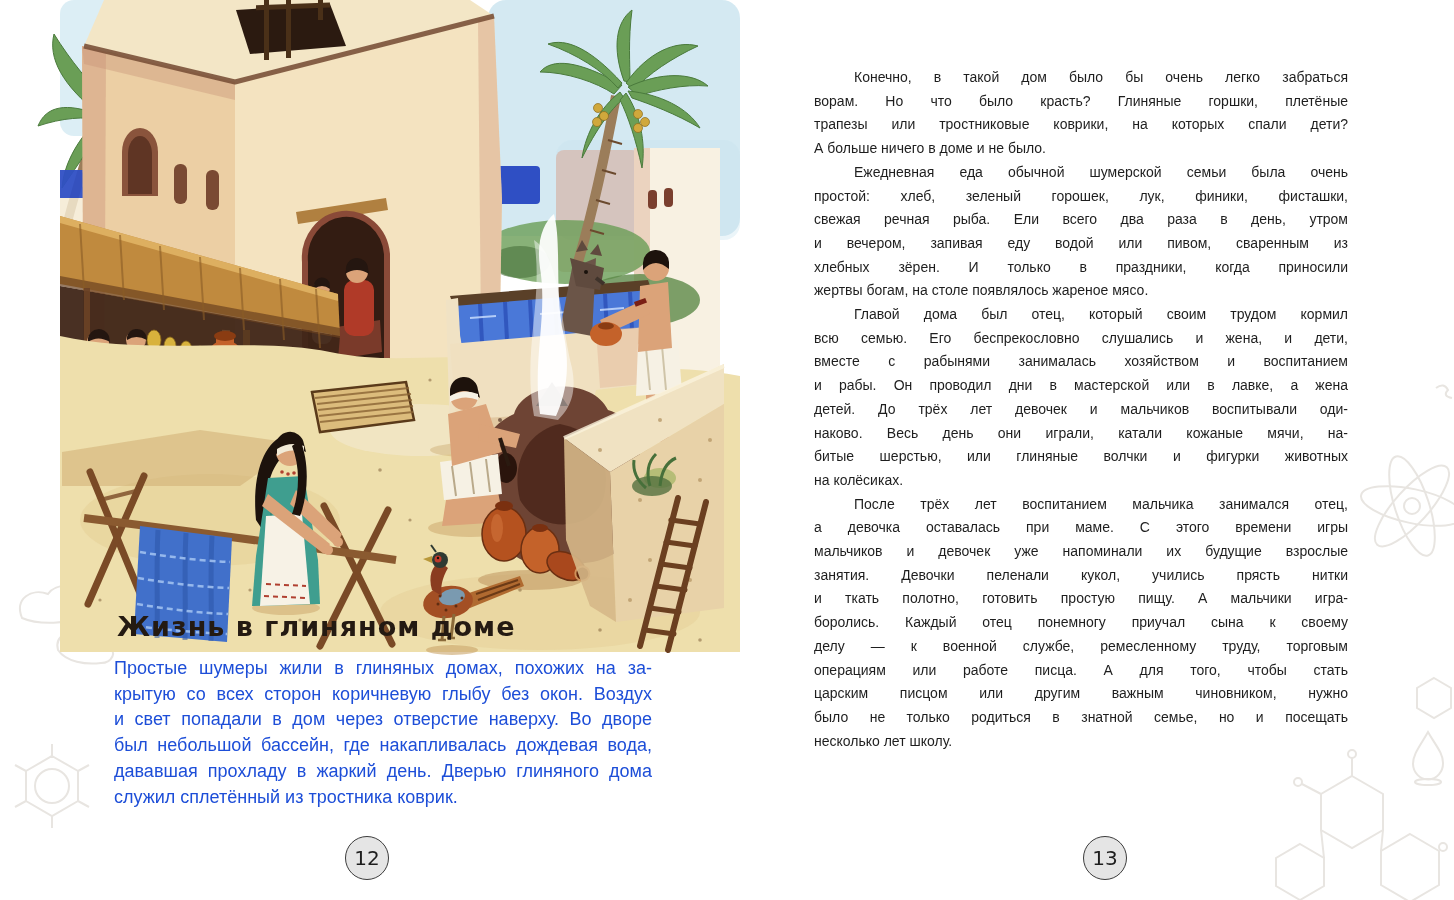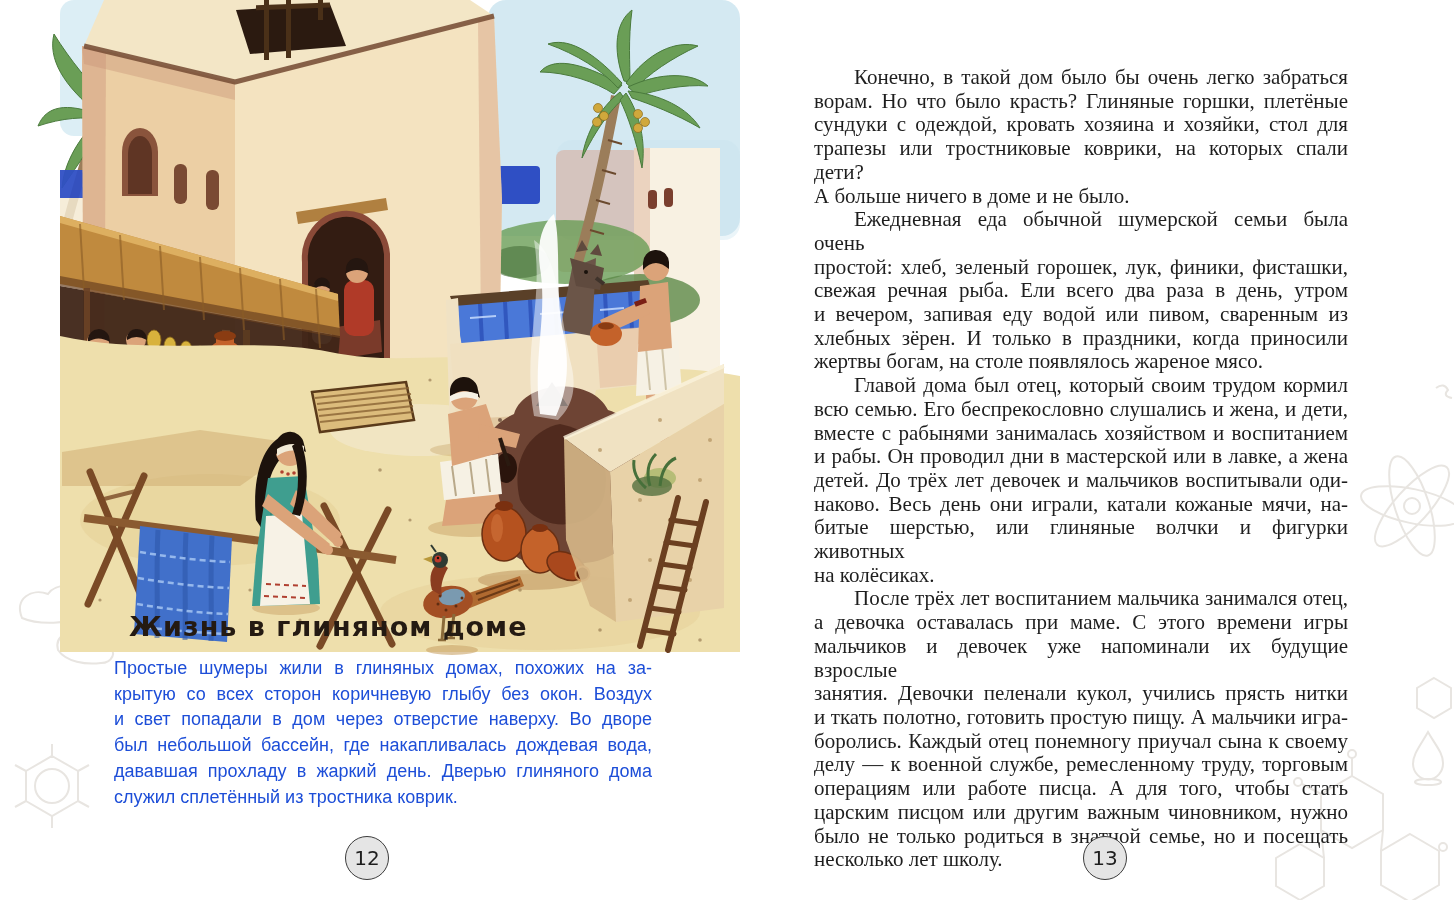--- a/index.html
+++ b/index.html
@@ -5,29 +5,29 @@
   html,body{margin:0;padding:0;}
   body{
     width:1454px;height:900px;position:relative;overflow:hidden;
     background:#ffffff;font-family:"Liberation Sans",sans-serif;
   }
   .decor{position:absolute;left:0;top:0;pointer-events:none;}
   .illustration{position:absolute;left:0;top:0;}
   .heading{
     position:absolute;left:117px;top:611px;width:420px;
     font-family:"DejaVu Sans",sans-serif;font-weight:700;font-size:27px;
-    color:#241a12;letter-spacing:1px;white-space:nowrap;margin-left:12px;
+    color:#241a12;letter-spacing:1px;white-space:nowrap;
   }
   .left-text{
     position:absolute;left:114px;top:656px;width:538px;
     font-size:18px;line-height:25.7px;color:#1d4ed8;
   }
   .right-text{
     position:absolute;left:814px;top:66px;width:534px;
-    font-size:21px;line-height:23.7px;color:#1e1e1e;font-family:Liberation Serif, serif;
+    font-size:14px;line-height:23.7px;color:#1e1e1e;
   }
   .line{text-align:justify;text-align-last:justify;}
   .line.last{text-align-last:left;}
   .para .line.first{text-indent:40px;}
   .no-indent .para .line.first{text-indent:0;}
   .pagenum{
     position:absolute;width:42px;height:42px;border:1.6px solid #3c3c3c;
     border-radius:50%;text-align:center;line-height:42px;font-size:20px;
     color:#1e1e1e;font-family:"DejaVu Sans",sans-serif;background:#e5e5e5;
   }
@@ -480,21 +480,20 @@
       <div class="line">был небольшой бассейн, где накапливалась дождевая вода,</div>
       <div class="line">дававшая прохладу в жаркий день. Дверью глиняного дома</div>
       <div class="line last">служил сплетённый из тростника коврик.</div>
     </div>
   </div>
 
 <div class="right-text">
     <div class="para">
       <div class="line first">Конечно, в такой дом было бы очень легко забраться</div>
       <div class="line">ворам. Но что было красть? Глиняные горшки, плетёные</div>
-      <div class="line">сундуки с одеждой, кровать хозяина и хозяйки, стол для</div>
       <div class="line">трапезы или тростниковые коврики, на которых спали дети?</div>
       <div class="line last">А больше ничего в доме и не было.</div>
     </div>
     <div class="para">
       <div class="line first">Ежедневная еда обычной шумерской семьи была очень</div>
       <div class="line">простой: хлеб, зеленый горошек, лук, финики, фисташки,</div>
       <div class="line">свежая речная рыба. Ели всего два раза в день, утром</div>
       <div class="line">и вечером, запивая еду водой или пивом, сваренным из</div>
       <div class="line">хлебных зёрен. И только в праздники, когда приносили</div>
       <div class="line last">жертвы богам, на столе появлялось жареное мясо.</div>

